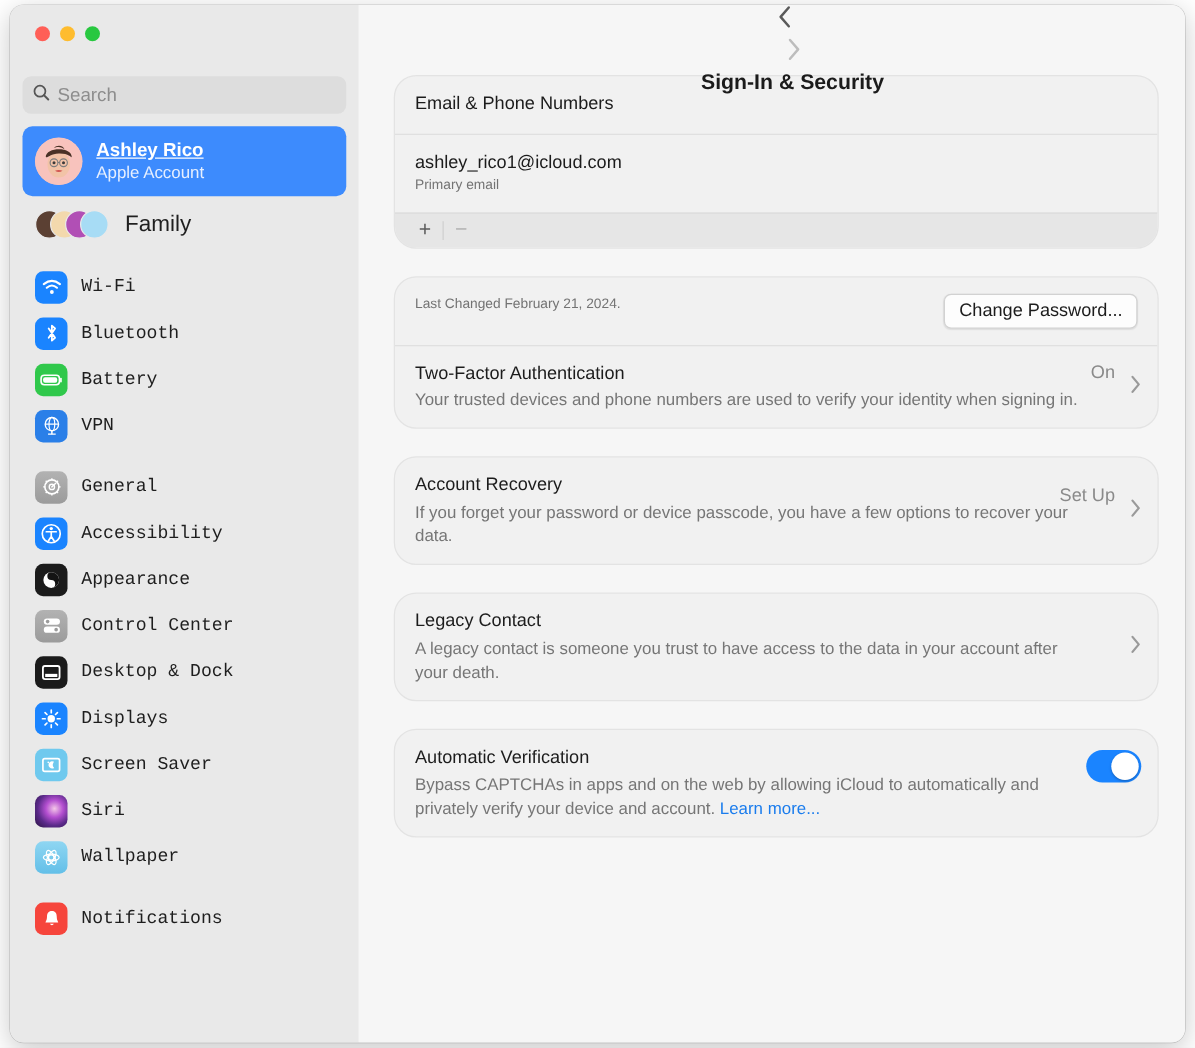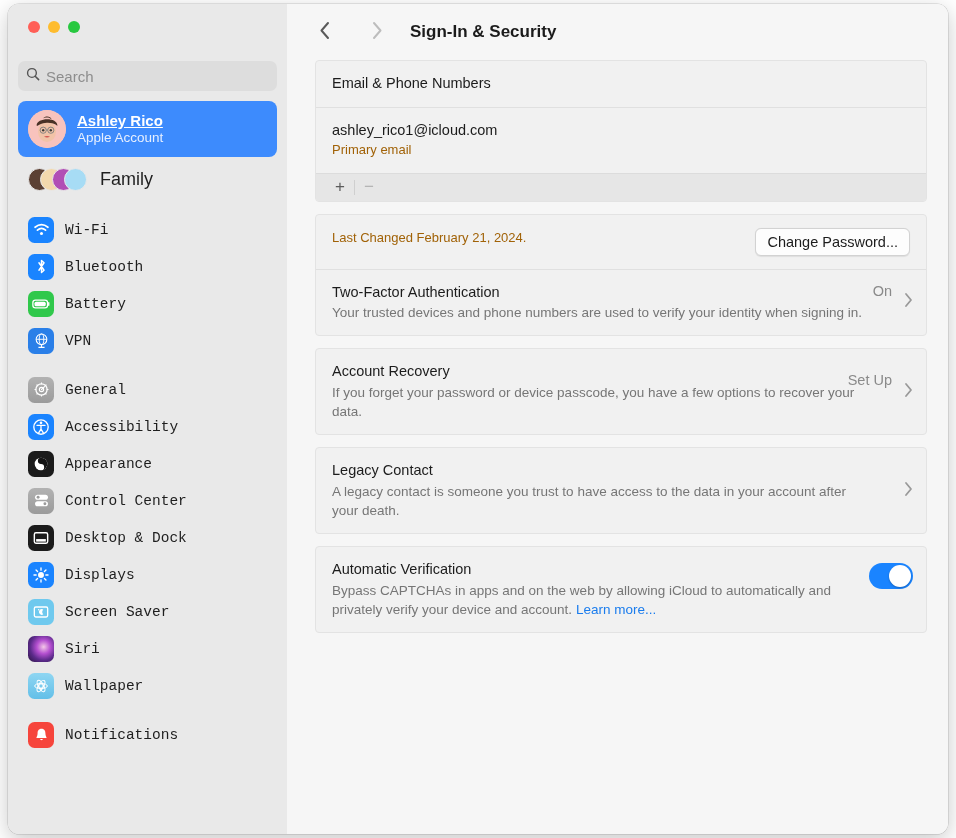--- a/index.html
+++ b/index.html
@@ -124,50 +124,51 @@
     background: #f6f6f6;
     height: 100%;
     position: relative;
     overflow: hidden;
   }
   .main-header {
     height: 56px;
     display: flex; align-items: center;
     padding-left: 21px;
     gap: 4px;
+    flex-direction: column;
   }
   .navbtn {
     width: 34px; height: 30px;
     display: flex; align-items: center; justify-content: center;
     background: transparent; border: none; cursor: default;
   }
   .page-title {
     font-size: 17px; font-weight: bold; color: #1b1b1b;
     margin-left: 12px;
   }
   .content {
     padding: 0 21px 0 28px;
     height: calc(100% - 56px);
     overflow: hidden;
   }
   .card {
     background: #f1f1f1;
-    border-radius: 4px;
+    border-radius: 18px;
     border: 0.5px solid #e3e3e3;
-    margin-bottom: 12px;
+    margin-bottom: 22px;
     overflow: hidden;
   }
   .crow {
     padding: 13px 16px 13px 16px;
     position: relative;
   }
   .crow + .crow { border-top: 0.5px solid #e0e0e0; }
   .crow-title { font-size: 14.5px; color: #1c1c1c; line-height: 1.35; }
   .crow-desc { font-size: 13.5px; color: #767676; line-height: 1.42; margin-top: 1px; max-width: 540px; }
-  .crow-sub { font-size: 13px; color: #a16207; line-height: 1.42; margin-top: 1px; }
+  .crow-sub { font-size: 11px; color: #737373; line-height: 1.42; margin-top: 1px; }
 
   .toolbar-row {
     background: #e6e6e6;
     height: 28px;
     display: flex; align-items: center;
     border-top: 0.5px solid #dcdcdc;
     padding-left: 10px;
   }
   .tb-btn {
     width: 28px; height: 22px;

